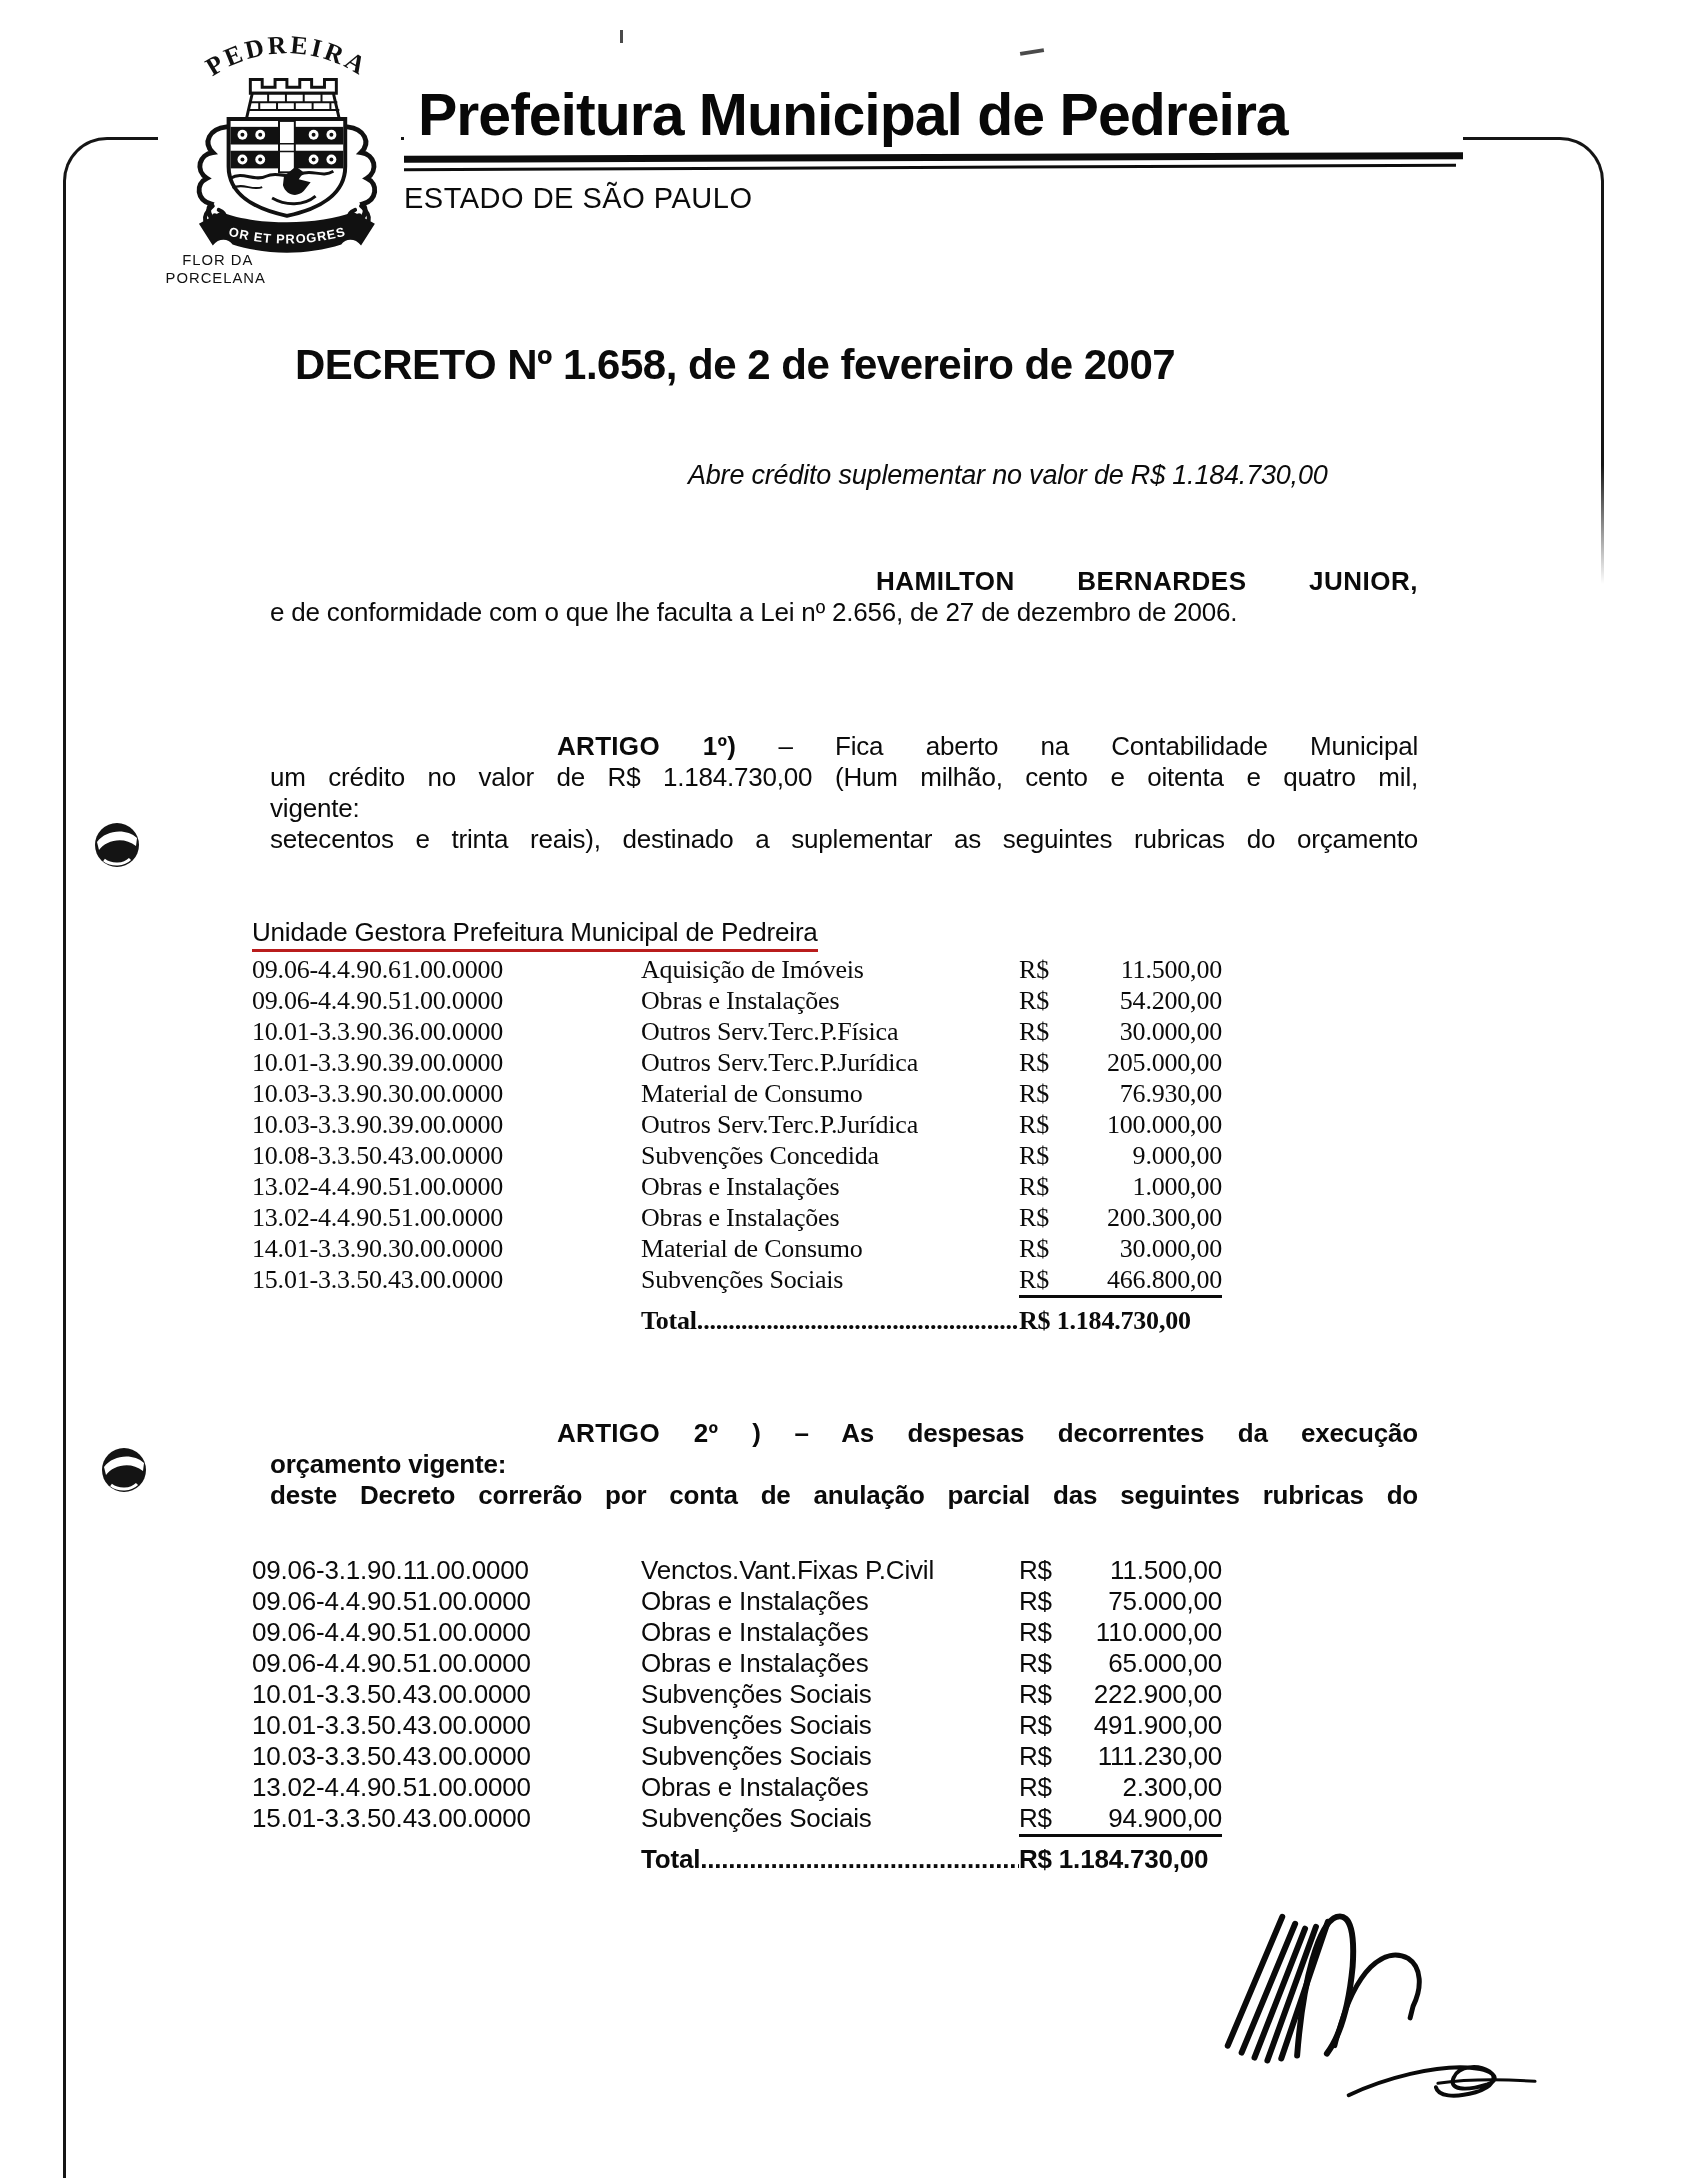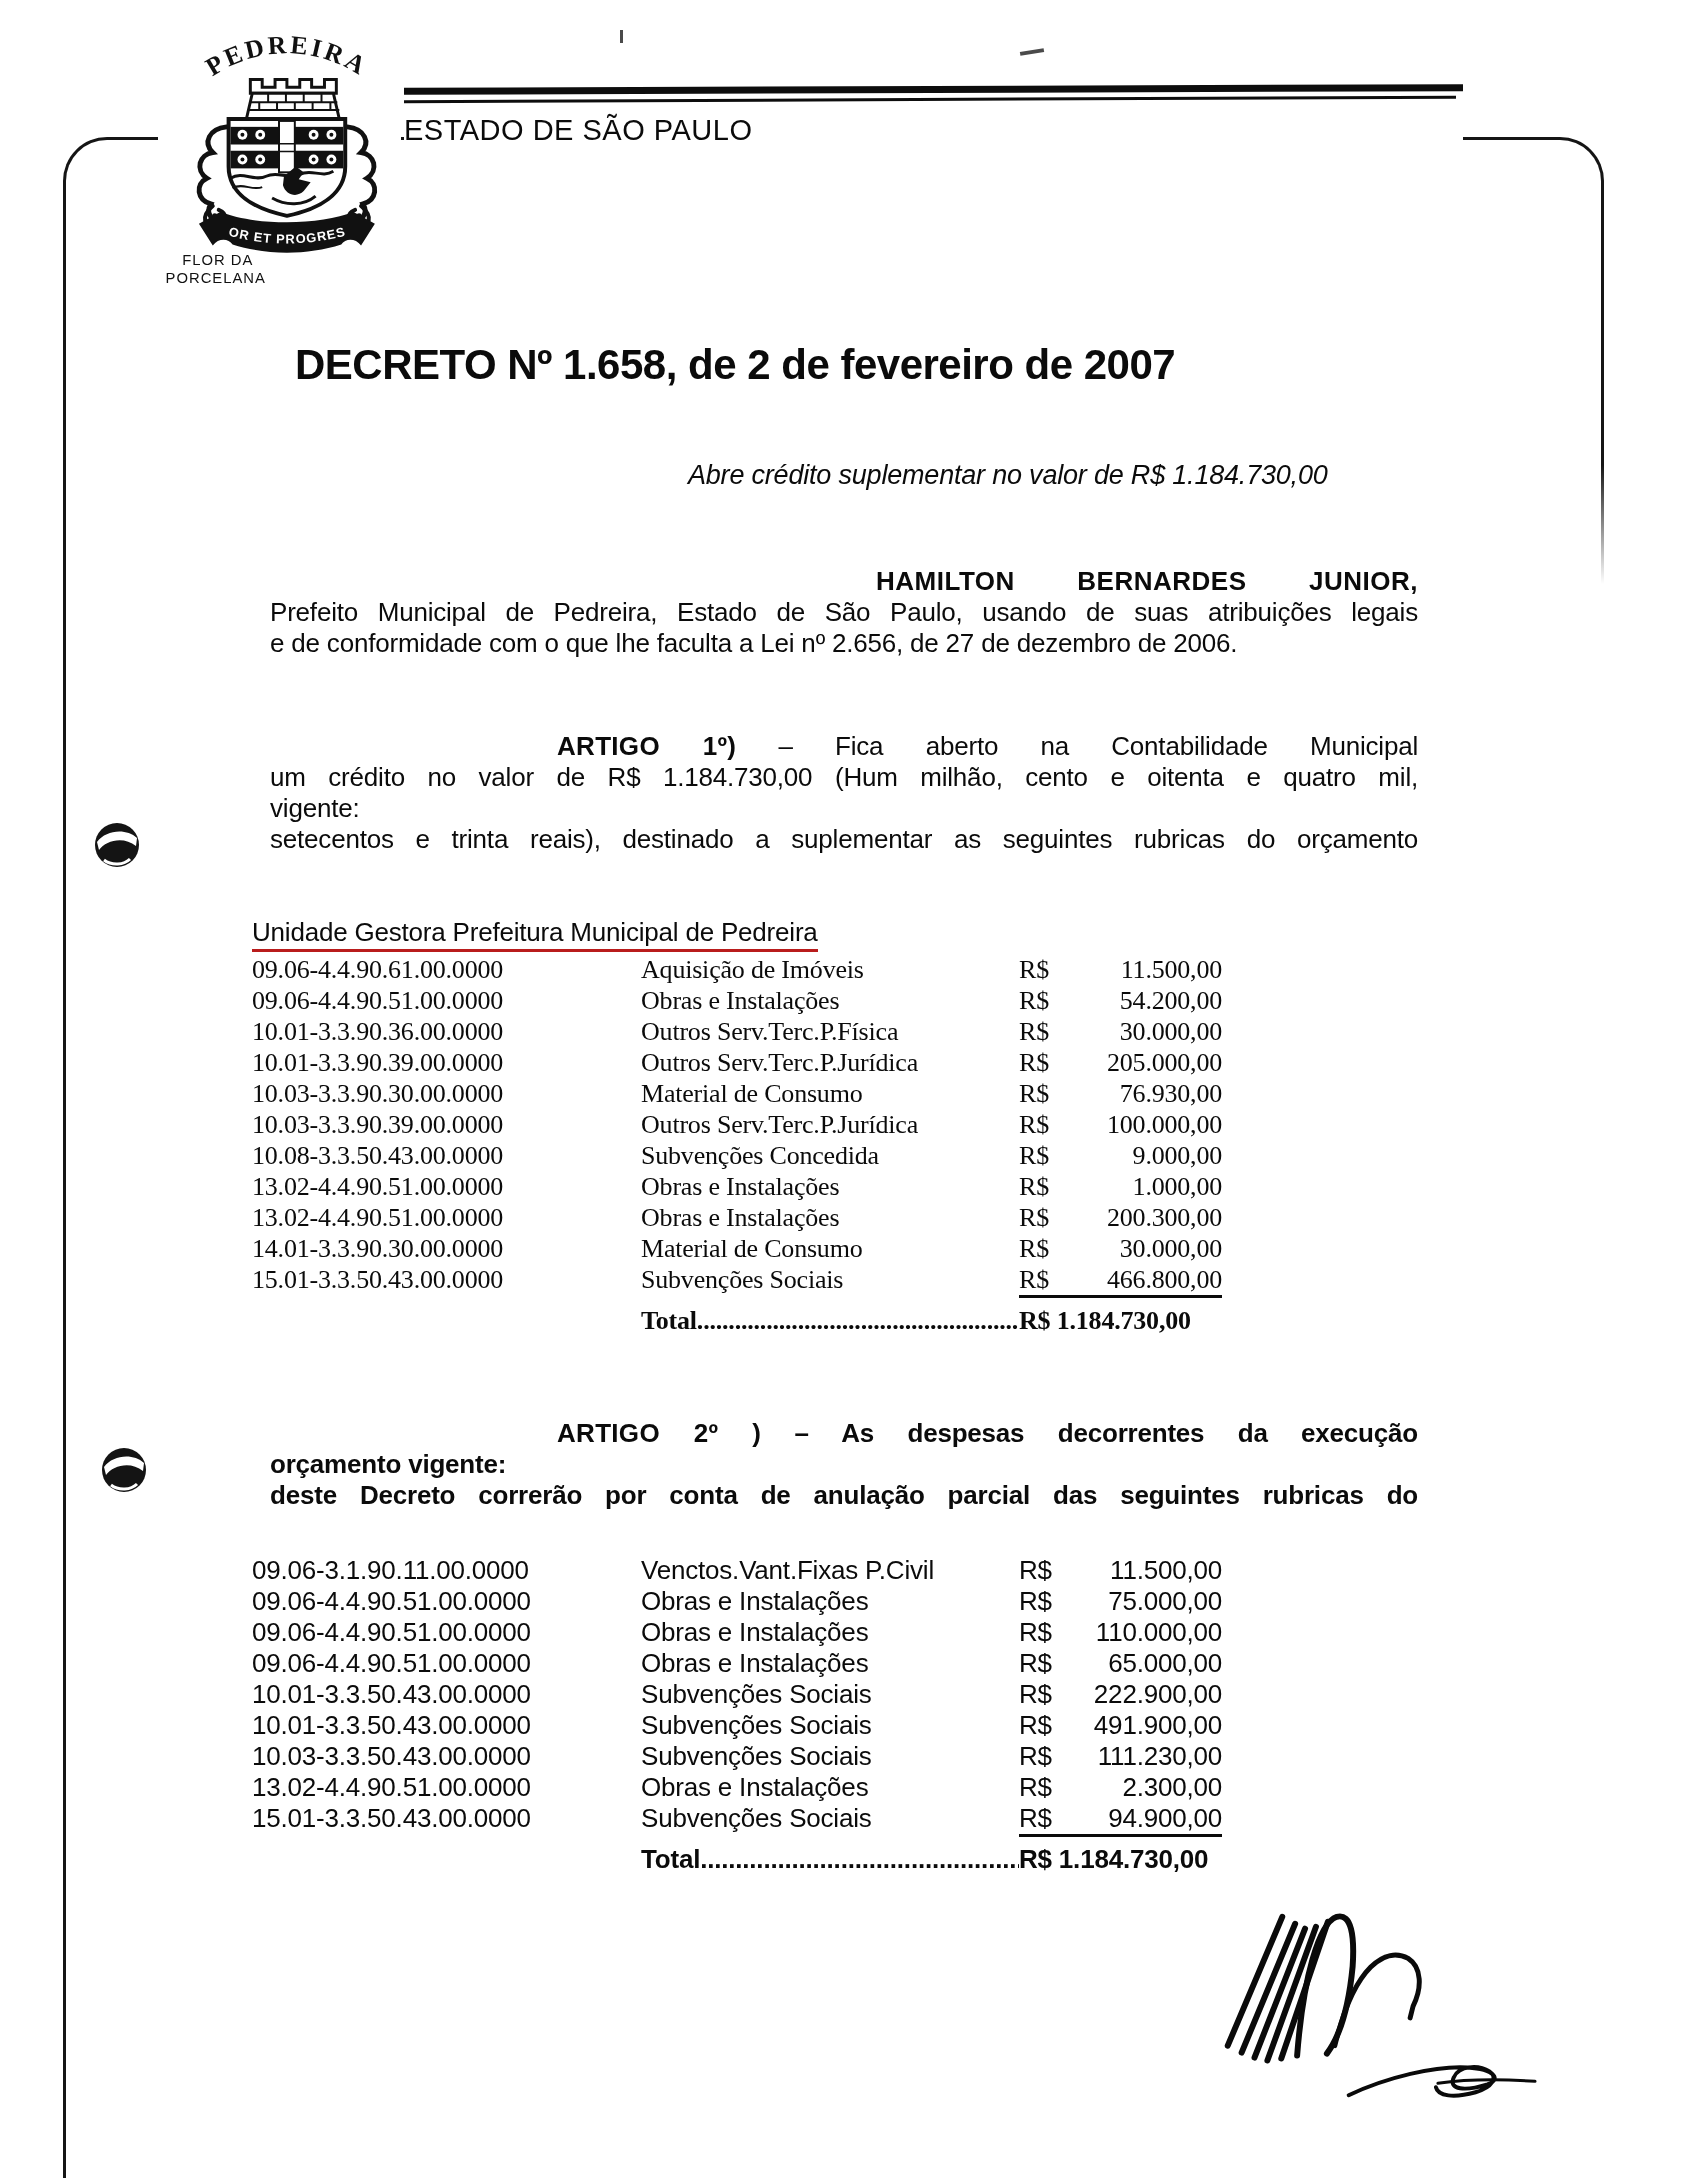--- a/index.html
+++ b/index.html
@@ -163,31 +163,31 @@
       </text>
       <text fill="#ffffff" font-size="13" font-weight="bold" letter-spacing="1">
         <textPath href="#mottoArc" startOffset="50%" text-anchor="middle">LABOR ET PROGRESSVS</textPath>
       </text>
       <text x="60" y="238" text-anchor="middle" font-size="15" letter-spacing="1" fill="#111111">FLOR DA</text>
       <text x="58" y="256" text-anchor="middle" font-size="15" letter-spacing="1" fill="#111111">PORCELANA</text>
     </svg>
   </div>
 
   <div class="masthead">
+    <div class="org">Prefeitura Municipal de Pedreira</div>
     <div class="rule1"></div>
     <div class="rule2"></div>
     <div class="estado">ESTADO DE SÃO PAULO</div>
   </div>
 
   <h1 class="decree-title">DECRETO Nº 1.658, de 2 de fevereiro de 2007</h1>
   <div class="summary">Abre crédito suplementar no valor de R$ 1.184.730,00</div>
 
   <div class="para p1">
     <div class="pline name">HAMILTON BERNARDES JUNIOR,</div>
-    <div class="pline">Prefeito Municipal de Pedreira, Estado de São Paulo, usando de suas atribuições legais</div>
     <div class="pline last">e de conformidade com o que lhe faculta a Lei nº 2.656, de 27 de dezembro de 2006.</div>
   </div>
 
   <div class="para p2">
     <div class="pline indent"><b>ARTIGO 1º)</b> <span>– Fica aberto na Contabilidade Municipal</span></div>
     <div class="pline">um crédito no valor de R$ 1.184.730,00 (Hum milhão, cento e oitenta e quatro mil,</div>
     <div class="pline last">vigente:</div>
     <div class="pline">setecentos e trinta reais), destinado a suplementar as seguintes rubricas do orçamento</div>
   </div>
 

